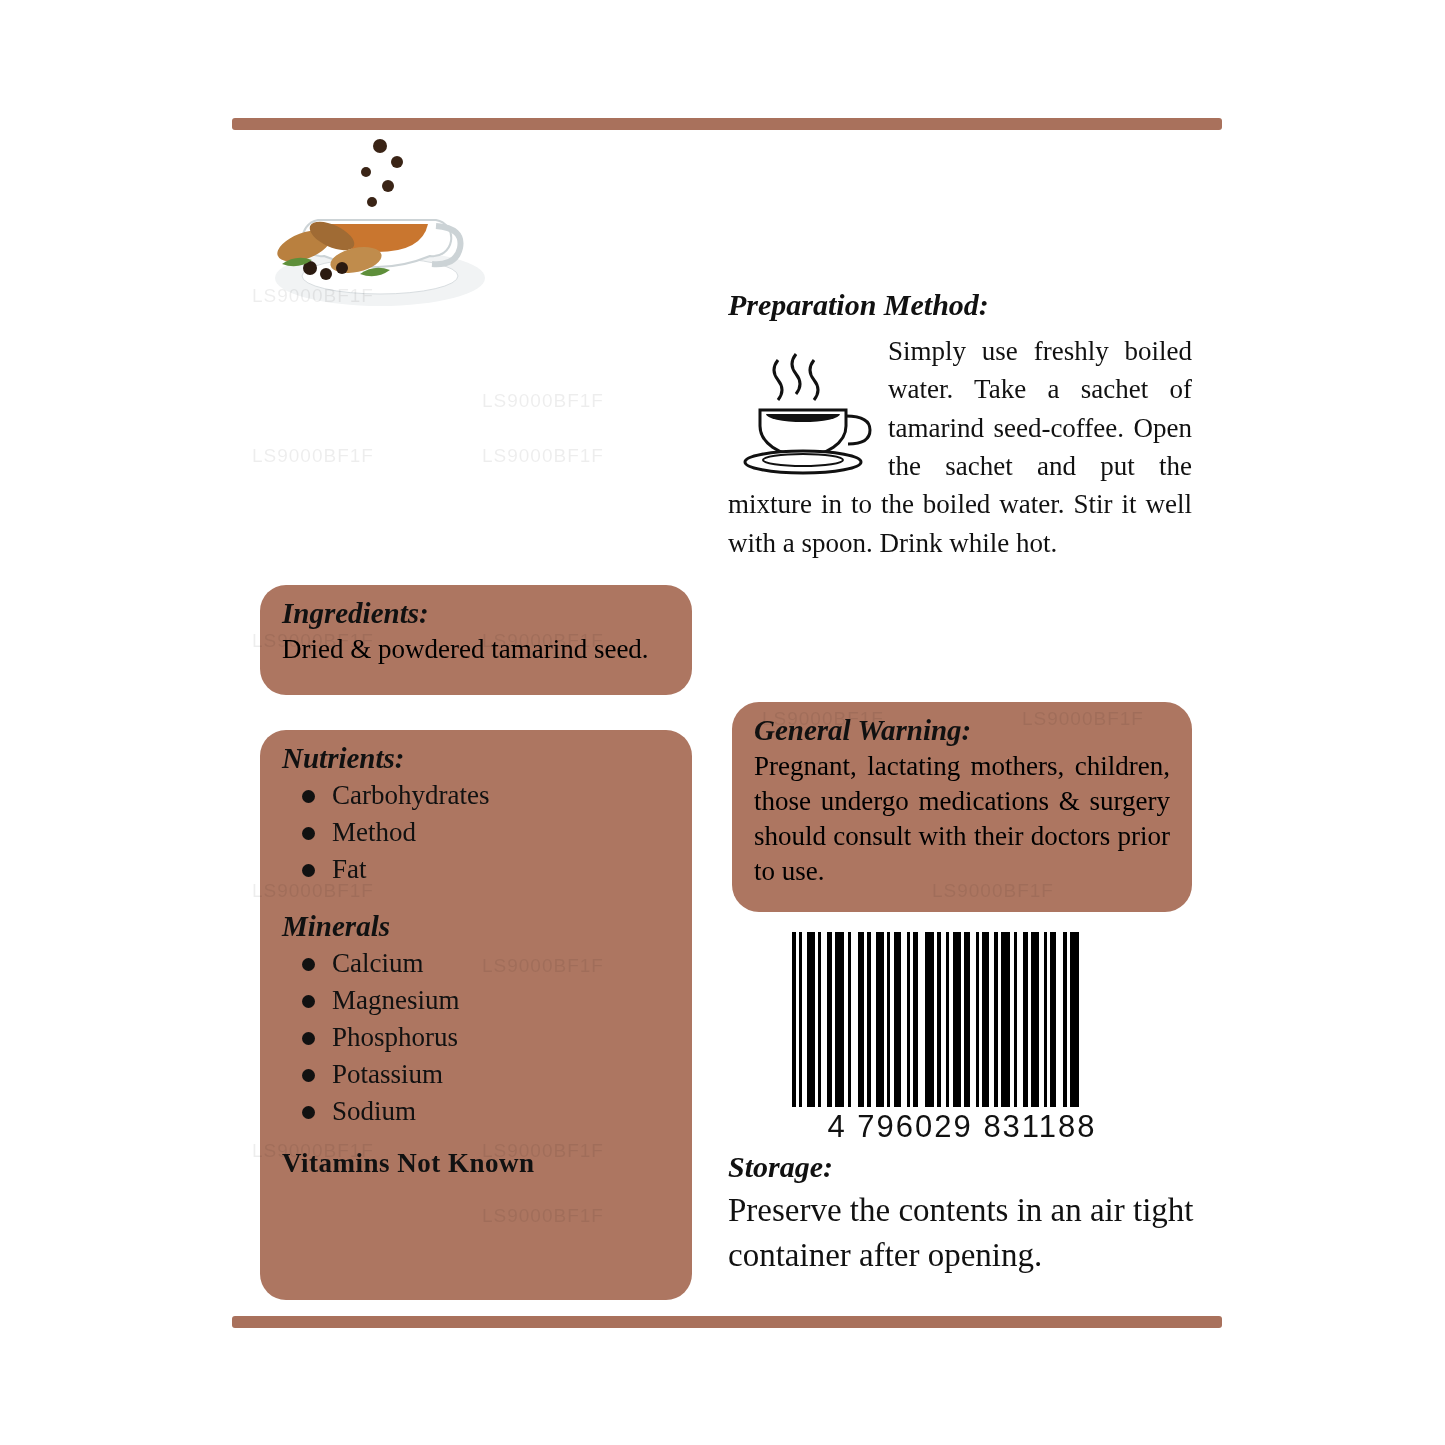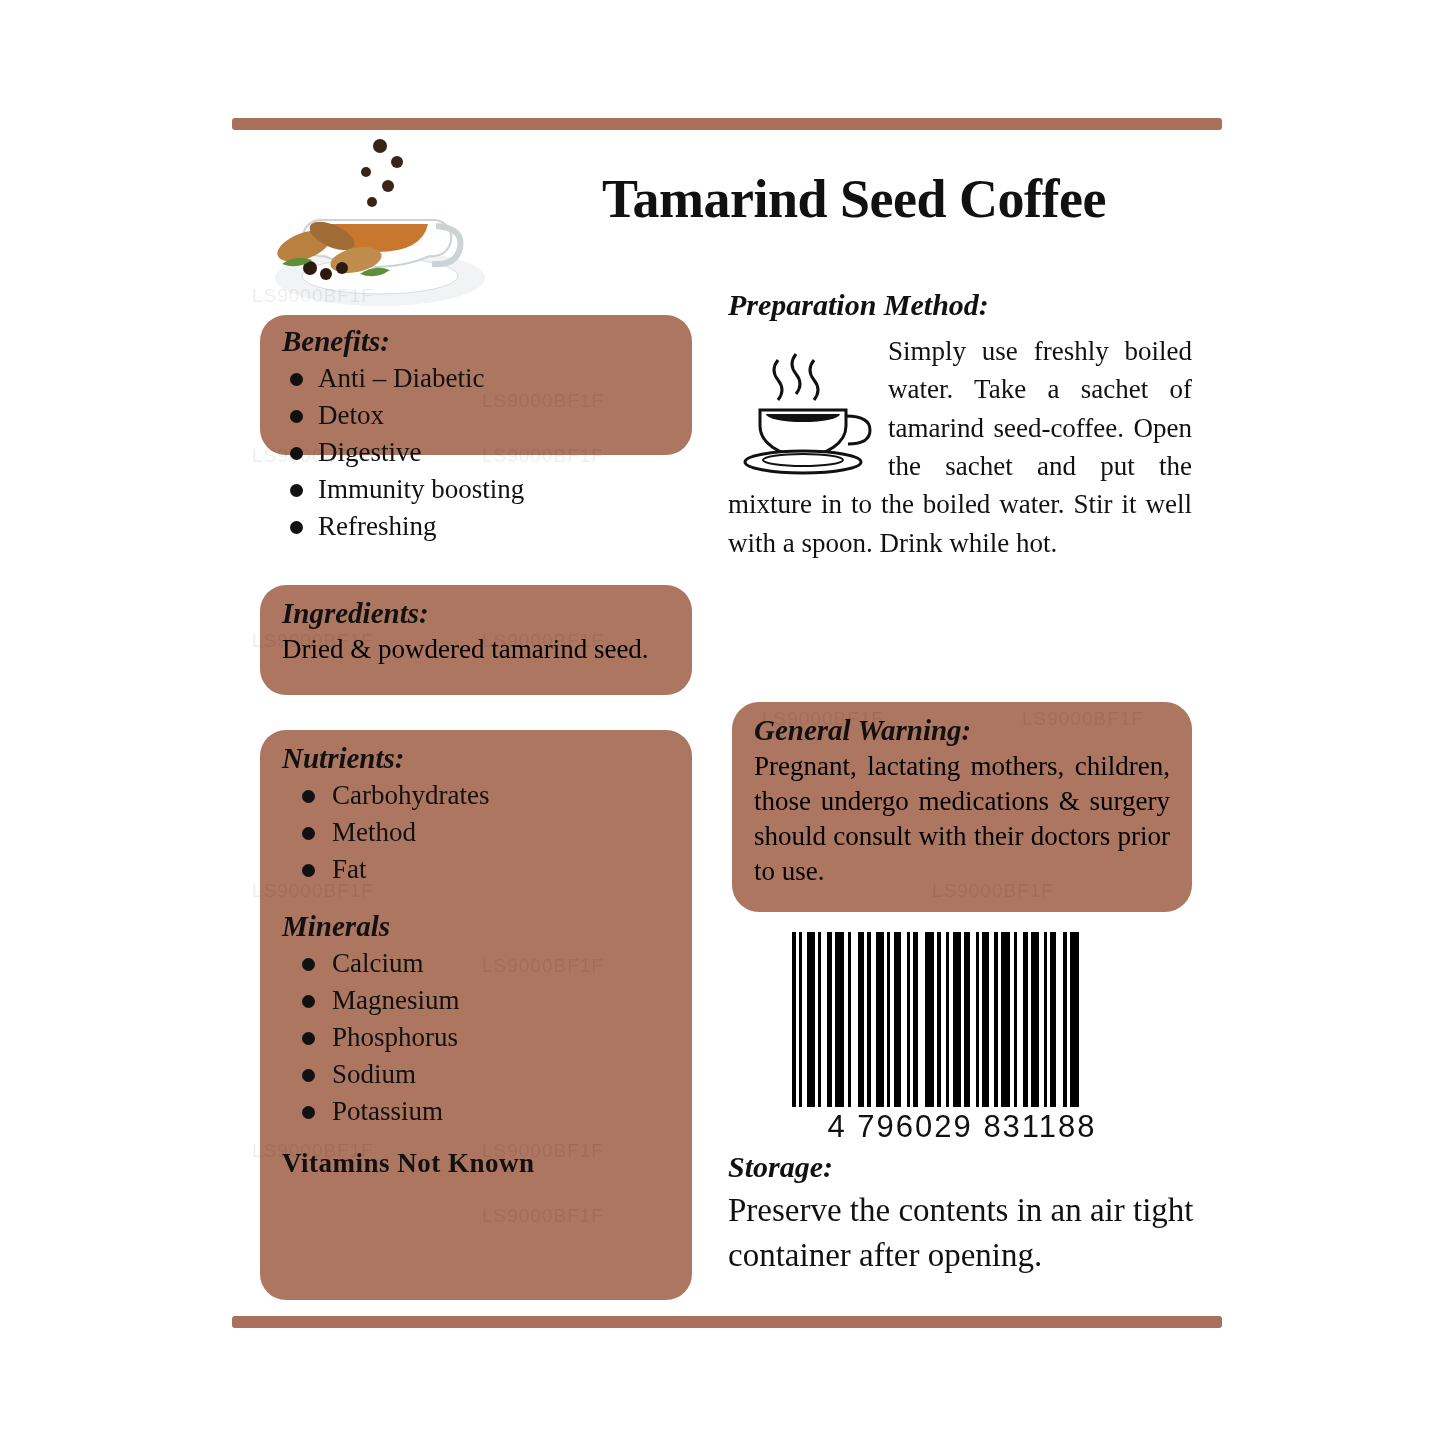--- a/index.html
+++ b/index.html
@@ -240,34 +240,21 @@
         <ellipse cx="96" cy="132" rx="26" ry="12" fill="#c08c4c" transform="rotate(-12 96 132)"></ellipse>
         <circle cx="50" cy="140" r="7" fill="#2b1a10"></circle>
         <circle cx="66" cy="146" r="6" fill="#2b1a10"></circle>
         <circle cx="82" cy="140" r="6" fill="#2b1a10"></circle>
         <path d="M22 136 q14 -10 30 -4 q-14 10 -30 4 z" fill="#5e8f3a"></path>
         <path d="M100 146 q14 -10 30 -4 q-14 10 -30 4 z" fill="#5e8f3a"></path>
       </g>
     </svg>
   </div>
 
-  <div class="title">Tamarind Seed Coffee</div>
-
-  <div class="panel" id="benefits-panel">
-    <div class="panel-inner">
-      <div class="panel-heading">Benefits:</div>
-      <ul class="bullets">
-        <li>Anti – Diabetic</li>
-        <li>Detox</li>
-        <li>Digestive</li>
-        <li>Immunity boosting</li>
-        <li>Refreshing</li>
-      </ul>
-    </div>
-  </div>
+
 
   <div class="panel" id="ingredients-panel">
     <div class="panel-inner">
       <div class="panel-heading">Ingredients:</div>
       <p class="body-text">Dried &amp; powdered tamarind seed.</p>
     </div>
   </div>
 
   <div class="panel" id="nutrients-panel">
     <div class="panel-inner">
@@ -275,22 +262,22 @@
       <ul class="bullets indent">
         <li>Carbohydrates</li>
         <li>Method</li>
         <li>Fat</li>
       </ul>
       <div class="panel-heading" style="margin-top:22px">Minerals</div>
       <ul class="bullets indent">
         <li>Calcium</li>
         <li>Magnesium</li>
         <li>Phosphorus</li>
+        <li>Potassium</li>
         <li>Sodium</li>
-        <li>Potassium</li>
       </ul>
       <div class="vitamins">Vitamins  Not Known</div>
     </div>
   </div>
 
   <div class="prep-heading">Preparation Method:</div>
   <div class="prep-cup">
     <svg viewBox="0 0 150 150" width="150" height="150">
       <g fill="none" stroke="#111" stroke-width="3">
         <path d="M40 22 q-8 10 0 20 q8 10 0 20"></path>

